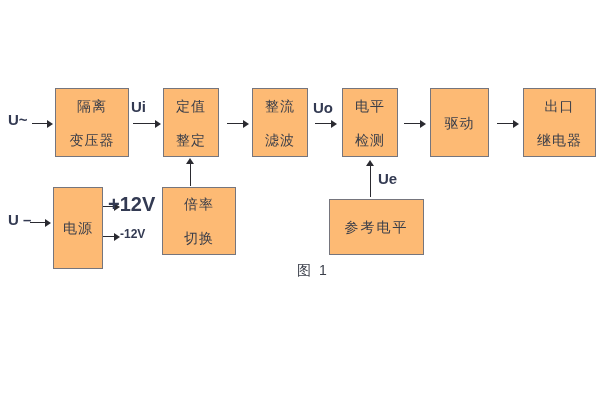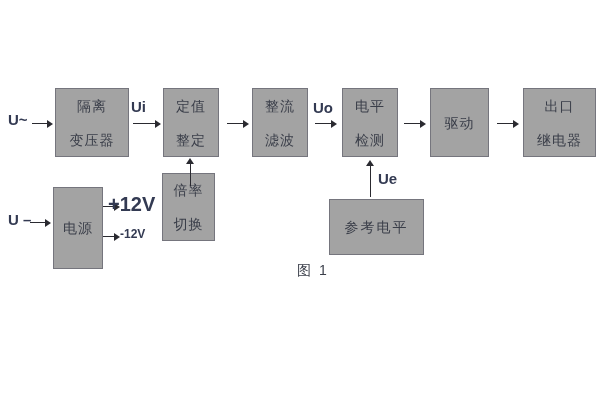--- a/index.html
+++ b/index.html
@@ -10,32 +10,32 @@
     --arrow:#2a2a30;
   }
   html,body{margin:0;padding:0;background:#fff;}
   #stage{
     position:relative;width:600px;height:400px;background:var(--bg);
     font-family:"Liberation Sans","DejaVu Sans",sans-serif;overflow:hidden;
   }
   .box{
     position:absolute;box-sizing:border-box;border:1px solid var(--border);
     display:flex;flex-direction:column;align-items:center;justify-content:center;
-    gap:20px;color:var(--boxtext);font-size:14px;line-height:14px;background:#a3a3a3;
+    gap:20px;color:var(--boxtext);font-size:14px;line-height:14px;background:#fdba74;
     letter-spacing:1px;
   }
   .box span{white-space:nowrap;}
   .b1{left:55px;top:88px;width:74px;height:69px}
   .b2{left:163px;top:88px;width:56px;height:69px}
   .b3{left:252px;top:88px;width:56px;height:69px}
   .b4{left:342px;top:88px;width:56px;height:69px}
   .b5{left:430px;top:88px;width:59px;height:69px}
   .b6{left:523px;top:88px;width:73px;height:69px}
   .b7{left:53px;top:187px;width:50px;height:82px}
-  .b8{left:162px;top:173px;width:53px;height:68px}
+  .b8{left:162px;top:187px;width:74px;height:68px}
   .b9{left:329px;top:199px;width:95px;height:56px;letter-spacing:2px}
 
   .ha{position:absolute;height:1px;background:var(--arrow);}
   .ha::after{
     content:"";position:absolute;right:-6px;top:-3.5px;width:0;height:0;
     border-left:6px solid var(--arrow);border-top:4px solid transparent;border-bottom:4px solid transparent;
   }
   .va{position:absolute;width:1px;background:var(--arrow);}
   .va::before{
     content:"";position:absolute;top:-6px;left:-4px;width:0;height:0;

